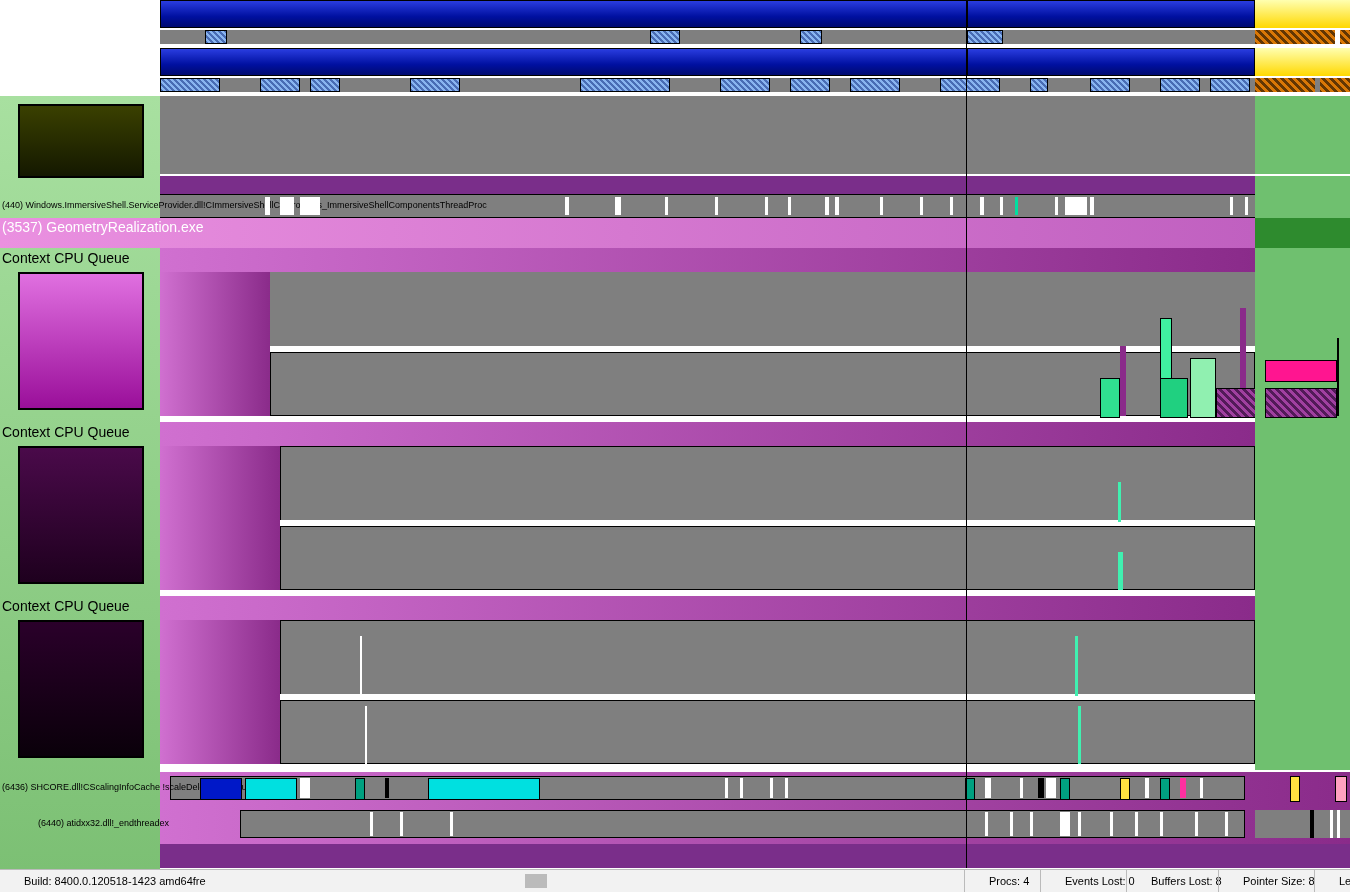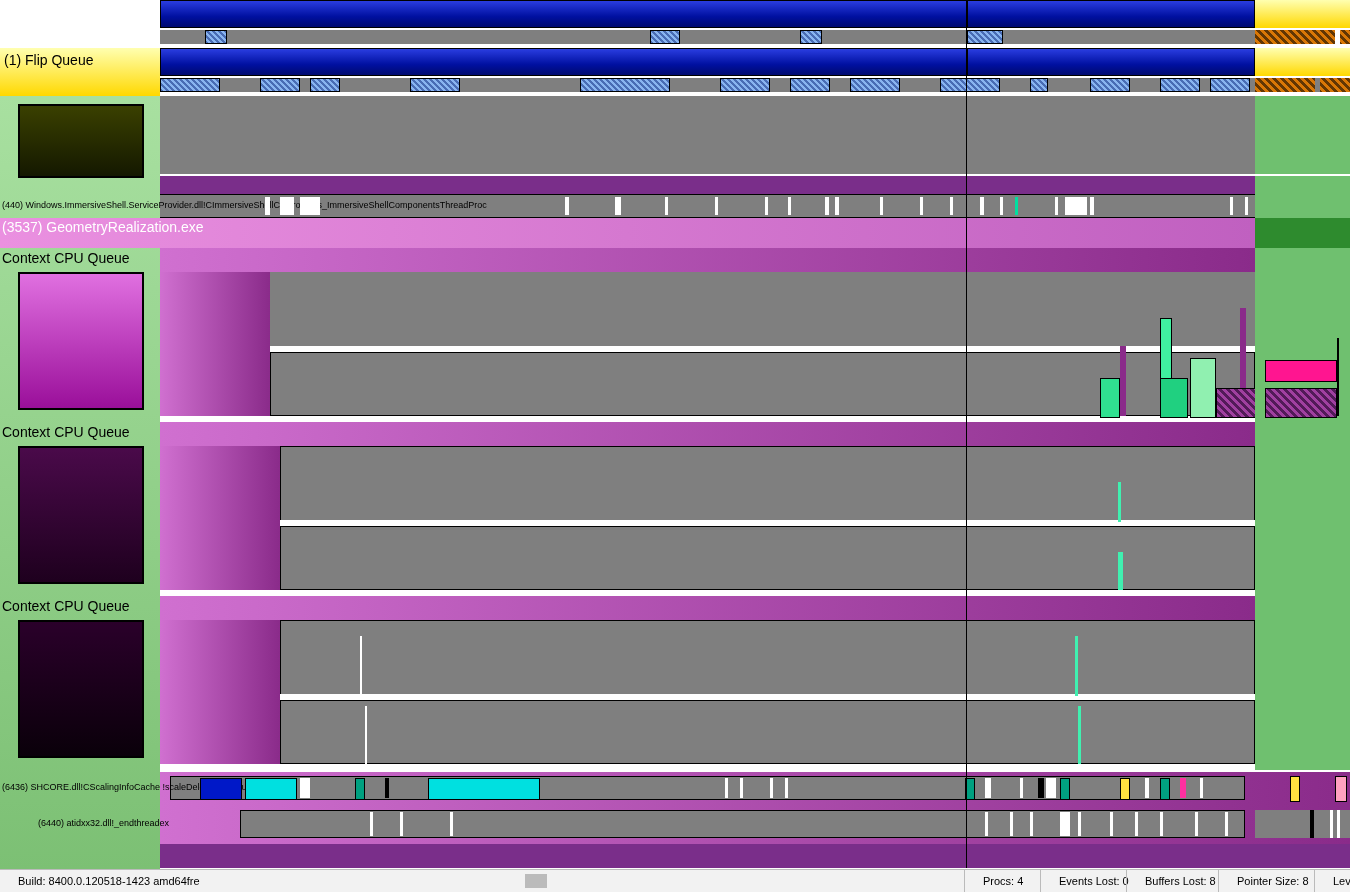--- a/index.html
+++ b/index.html
@@ -17,21 +17,21 @@
   .purple-mid{background:#7a2e8a;}
   .green-pane{background:#6fc06f;}
   .green-side{background:linear-gradient(#a8e0a0,#7cc074);}
   .yellow-grad{background:linear-gradient(#ffffb0 0%, #ffd800 100%);}
   .magenta-grad{background:linear-gradient(#e070e0,#9a0f9a);}
   .darkpurp-grad{background:linear-gradient(#4a0a4a,#1e001e);}
   .dpurple2-grad{background:linear-gradient(#2a002a,#0a000a);}
   .olive-grad{background:linear-gradient(#3a4000,#141800);}
   .pink-grad{background:linear-gradient(90deg,#ea90e0 0%, #c060c0 100%);}
   .statusbar{position:absolute;left:0;bottom:0;width:100%;height:22px;background:#f2f2f2;border-top:1px solid #bbb;}
-  .statusbar .cell{position:absolute;top:0;height:22px;line-height:22px;padding:0 18px;border-left:1px solid #bbb;white-space:nowrap;overflow:hidden;}
+  .statusbar .cell{position:absolute;top:0;height:22px;line-height:22px;padding:0 24px;border-left:1px solid #bbb;white-space:nowrap;overflow:hidden;}
   .vline{position:absolute;top:0;width:1px;background:#000;}
   .swatch{position:absolute;left:18px;width:122px;border:2px solid #000;}
 </style>
 </head>
 <body>
 
 <div class="row" style="top:0;height:48px;">
   <div style="position:absolute;left:160px;right:0;top:0;height:100%;">
 
     <div class="track" style="top:0;height:28px;">
@@ -46,23 +46,20 @@
       <div class="bar hatch-blue" style="left:490px;width:30px;"></div>
       <div class="bar hatch-blue" style="left:640px;width:22px;"></div>
       <div class="bar hatch-blue" style="left:807px;width:36px;"></div>
       <div class="bar hatch-orange" style="left:1095px;width:80px;"></div>
       <div class="bar hatch-orange" style="left:1180px;width:10px;"></div>
     </div>
   </div>
 </div>
 
 <div class="row" style="top:48px;height:48px;">
-  <div class="sidebar yellow-grad" style="width:160px;">
-    <span style="position:absolute;left:4px;top:4px;font-size:14px;">(1) Flip Queue</span>
-  </div>
   <div style="position:absolute;left:160px;right:0;top:0;height:100%;">
     <div class="track" style="top:0;height:28px;">
       <div class="bar blue-grad" style="left:0;width:807px;border:1px solid #000;box-sizing:border-box;"></div>
       <div class="bar blue-grad" style="left:807px;width:288px;border:1px solid #000;box-sizing:border-box;"></div>
       <div class="bar yellow-grad" style="left:1095px;width:95px;"></div>
     </div>
     <div class="track" style="top:30px;height:14px;">
       <div class="bar gray" style="left:0;width:1190px;"></div>
       <div class="bar hatch-blue" style="left:0;width:60px;"></div>
       <div class="bar hatch-blue" style="left:100px;width:40px;"></div>

